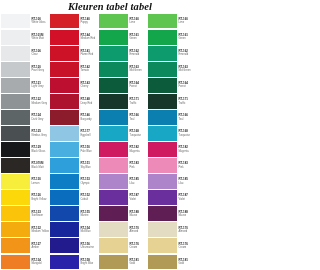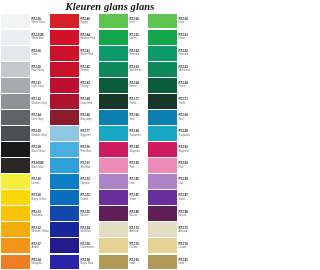--- a/index.html
+++ b/index.html
@@ -76,21 +76,21 @@
     color:#6a6a6a;
     white-space:nowrap;
     letter-spacing:0.02px;
   }
 </style>
 </head>
 <body>
 
 <div id="sheet">
 
-  <div id="title">Kleuren glans glans</div>
+  <div id="title">Kleuren tabel tabel</div>
 
   <div id="grid">
       <div class="col">
         <div class="cell">
           <div class="sw" style="background: rgb(242, 243, 245);"></div>
           <div class="lab">
             <div class="code">RT-100</div>
             <div class="nm">White Gloss</div>
           </div>
         </div>

